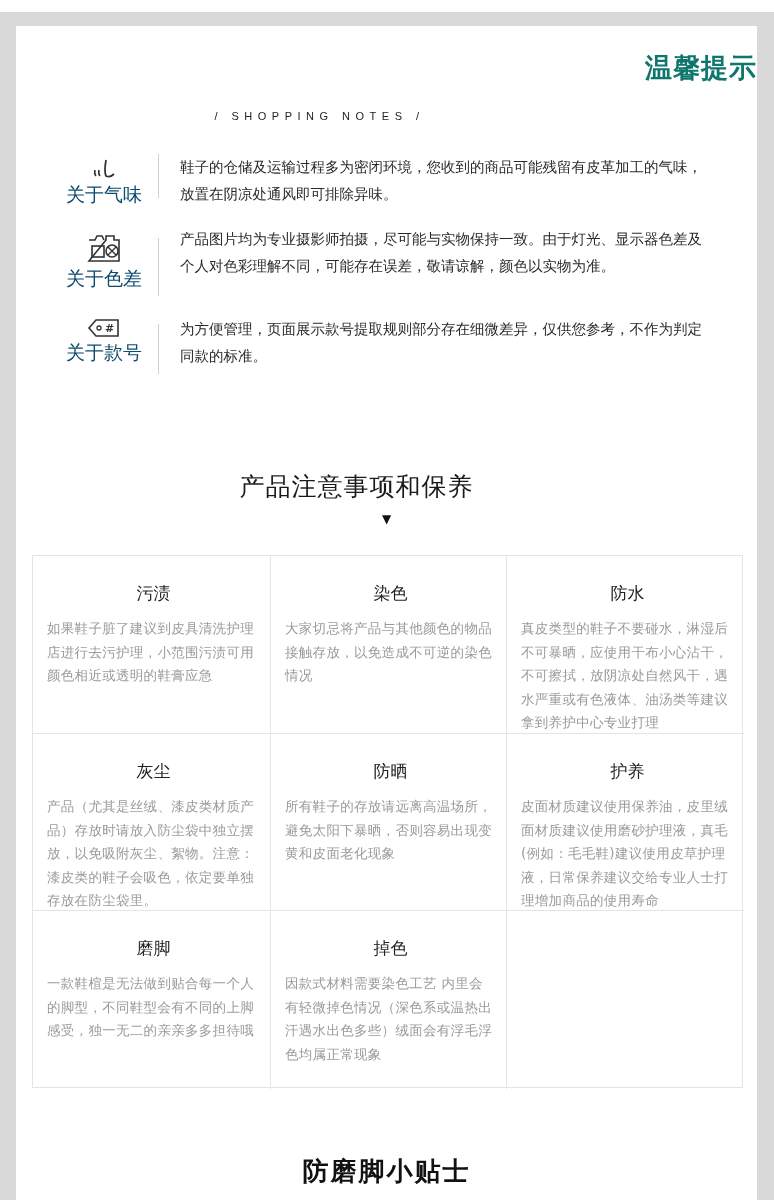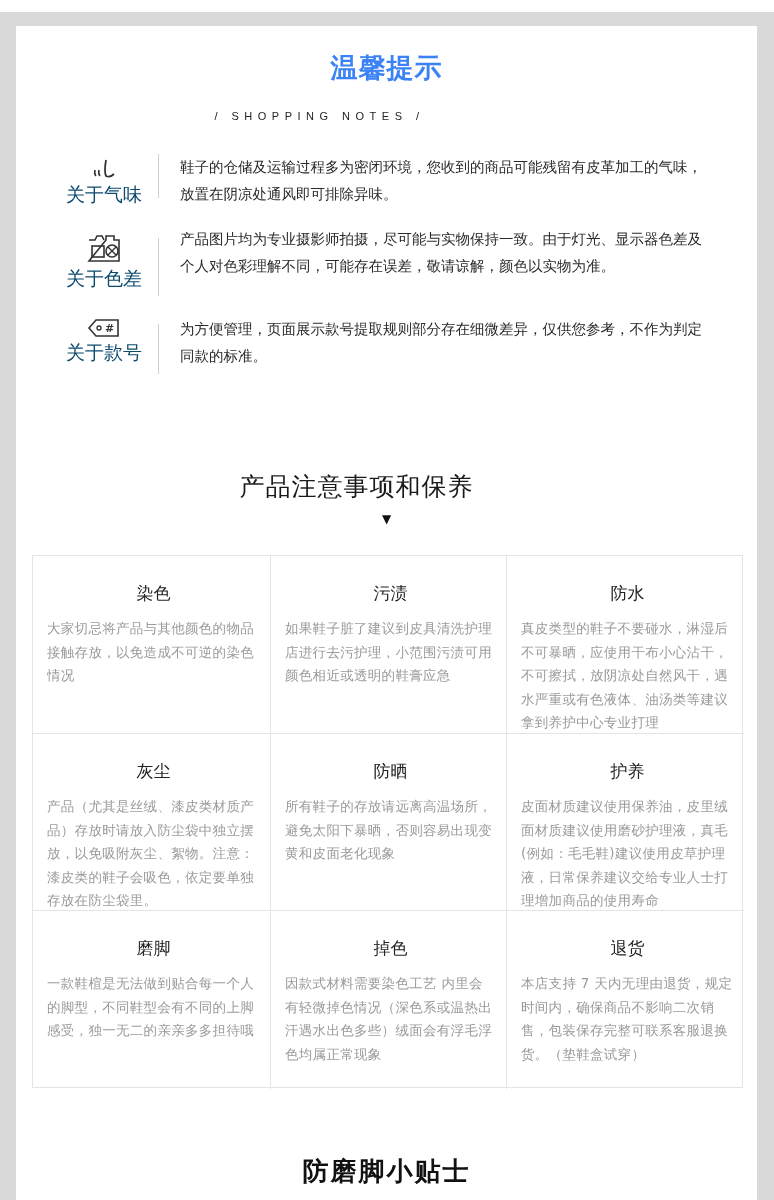--- a/index.html
+++ b/index.html
@@ -11,21 +11,21 @@
     background: #d9d9d9;
   }
   .panel {
     position: absolute; left: 16px; top: 26px; width: 741px; height: 1174px;
     background: #ffffff;
   }
 
   
   .title-main {
     position: absolute; left: 0; width: 741px; top: 24px;
-    text-align: center; font-size: 27px; font-weight: bold; color: #3b82f6;
+    text-align: right; font-size: 27px; font-weight: bold; color: #0f766e;
     letter-spacing: 1px;
   }
   .subtitle {
     position: absolute; left: 0; width: 607px; top: 84px;
     text-align: center; font-size: 11px; color: #222;
     letter-spacing: 5.5px; font-family: "Liberation Sans", sans-serif;
   }
 
   
   .note {
@@ -133,26 +133,26 @@
     </div>
     <div class="note-divider" style="top:8px; height:50px;"></div>
     <div class="note-text">为方便管理，页面展示款号提取规则部分存在细微差异，仅供您参考，不作为判定同款的标准。</div>
   </div>
 
   <div class="sec-title">产品注意事项和保养</div>
   <div class="sec-arrow">▼</div>
 
   <div class="care-grid">
     <div class="cell">
+      <div class="cell-title">污渍</div>
+      <div class="cell-body">如果鞋子脏了建议到皮具清洗护理店进行去污护理，小范围污渍可用颜色相近或透明的鞋膏应急</div>
+    </div>
+    <div class="cell">
       <div class="cell-title">染色</div>
       <div class="cell-body">大家切忌将产品与其他颜色的物品接触存放，以免造成不可逆的染色情况</div>
-    </div>
-    <div class="cell">
-      <div class="cell-title">污渍</div>
-      <div class="cell-body">如果鞋子脏了建议到皮具清洗护理店进行去污护理，小范围污渍可用颜色相近或透明的鞋膏应急</div>
     </div>
     <div class="cell">
       <div class="cell-title">防水</div>
       <div class="cell-body">真皮类型的鞋子不要碰水，淋湿后不可暴晒，应使用干布小心沾干，不可擦拭，放阴凉处自然风干，遇水严重或有色液体、油汤类等建议拿到养护中心专业打理</div>
     </div>
     <div class="cell">
       <div class="cell-title">灰尘</div>
       <div class="cell-body">产品（尤其是丝绒、漆皮类材质产品）存放时请放入防尘袋中独立摆放，以免吸附灰尘、絮物。注意：漆皮类的鞋子会吸色，依定要单独存放在防尘袋里。</div>
     </div>
     <div class="cell">
@@ -164,20 +164,16 @@
       <div class="cell-body">皮面材质建议使用保养油，皮里绒面材质建议使用磨砂护理液，真毛(例如：毛毛鞋)建议使用皮草护理液，日常保养建议交给专业人士打理增加商品的使用寿命</div>
     </div>
     <div class="cell">
       <div class="cell-title">磨脚</div>
       <div class="cell-body">一款鞋楦是无法做到贴合每一个人的脚型，不同鞋型会有不同的上脚感受，独一无二的亲亲多多担待哦</div>
     </div>
     <div class="cell">
       <div class="cell-title">掉色</div>
       <div class="cell-body">因款式材料需要染色工艺 内里会有轻微掉色情况（深色系或温热出汗遇水出色多些）绒面会有浮毛浮色均属正常现象</div>
     </div>
-    <div class="cell">
-      <div class="cell-title">退货</div>
-      <div class="cell-body">本店支持 7 天内无理由退货，规定时间内，确保商品不影响二次销售，包装保存完整可联系客服退换货。（垫鞋盒试穿）</div>
-    </div>
   </div>
 
   <div class="sec-title-3">防磨脚小贴士</div>
 </div>
 
 </body></html>

